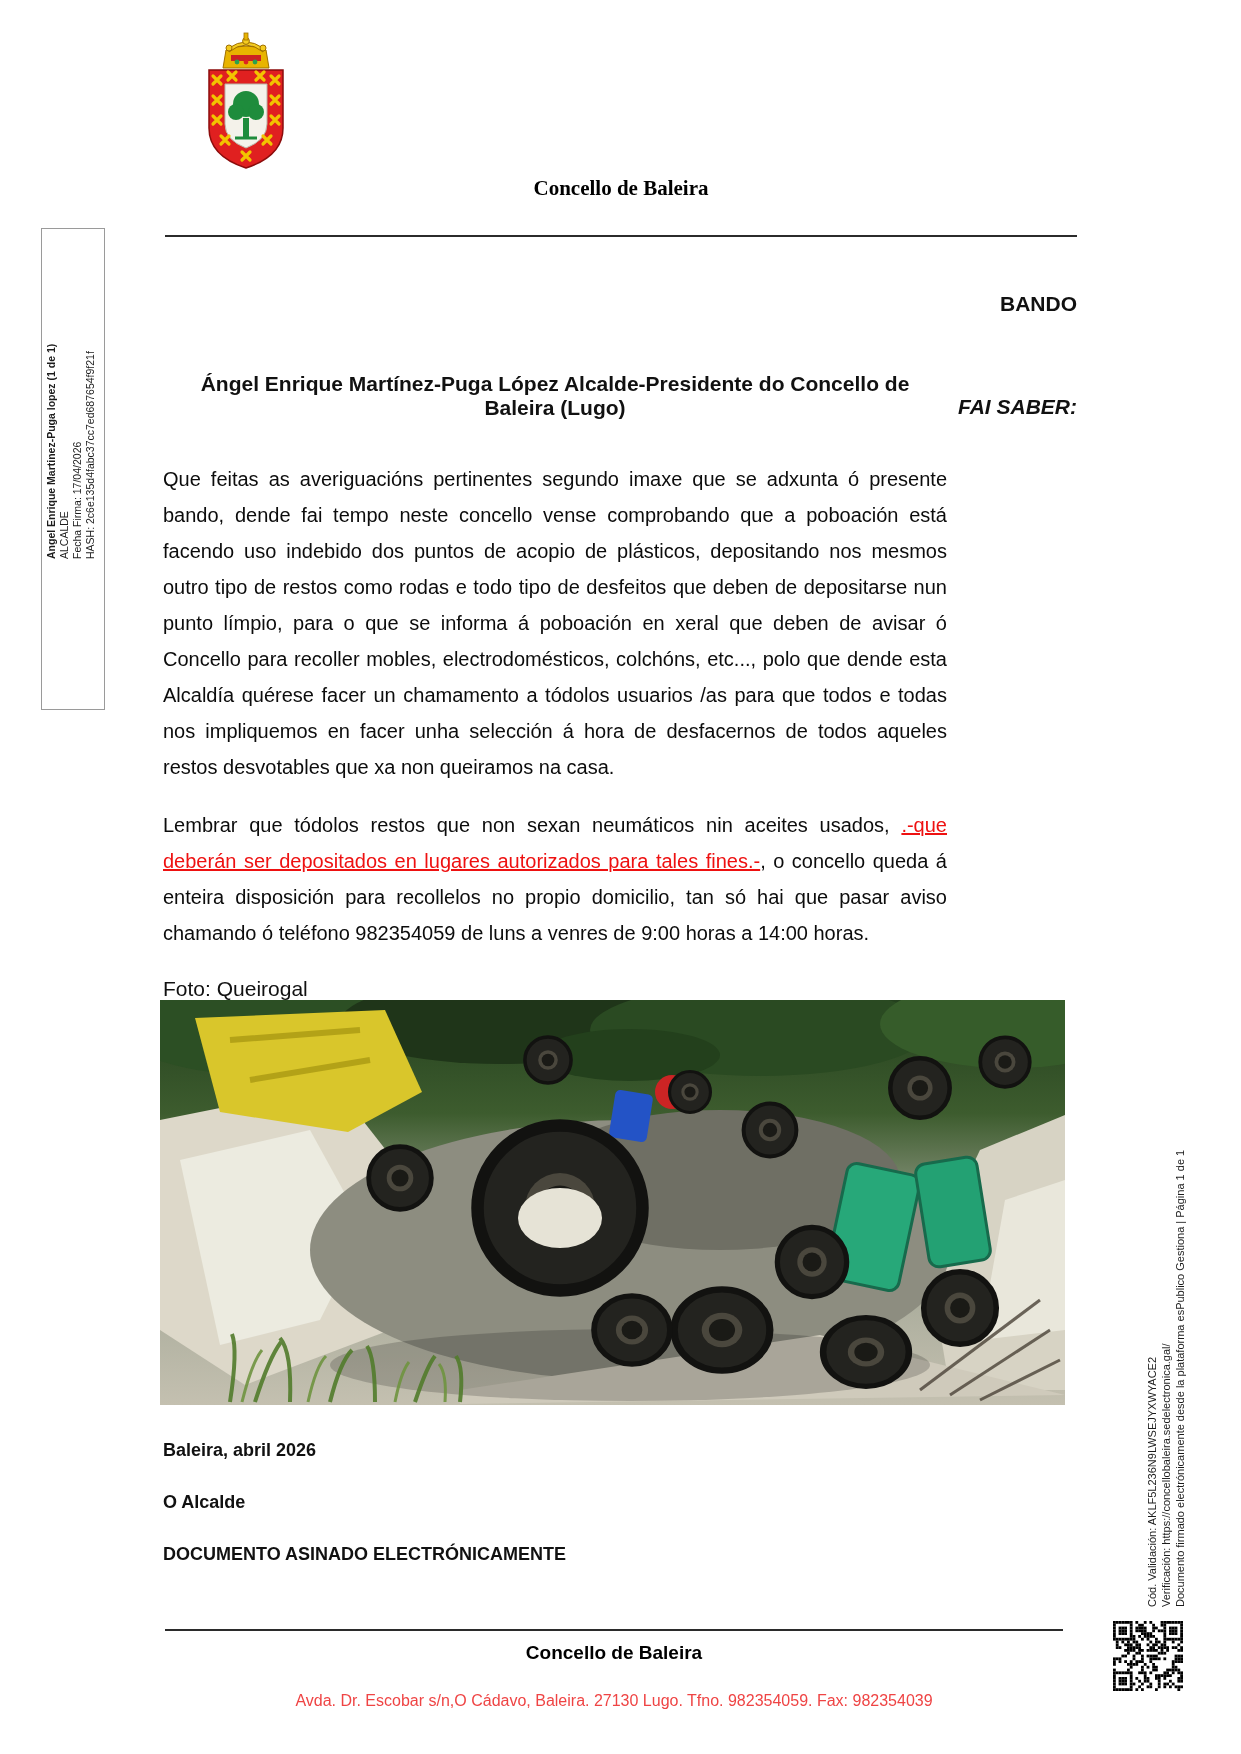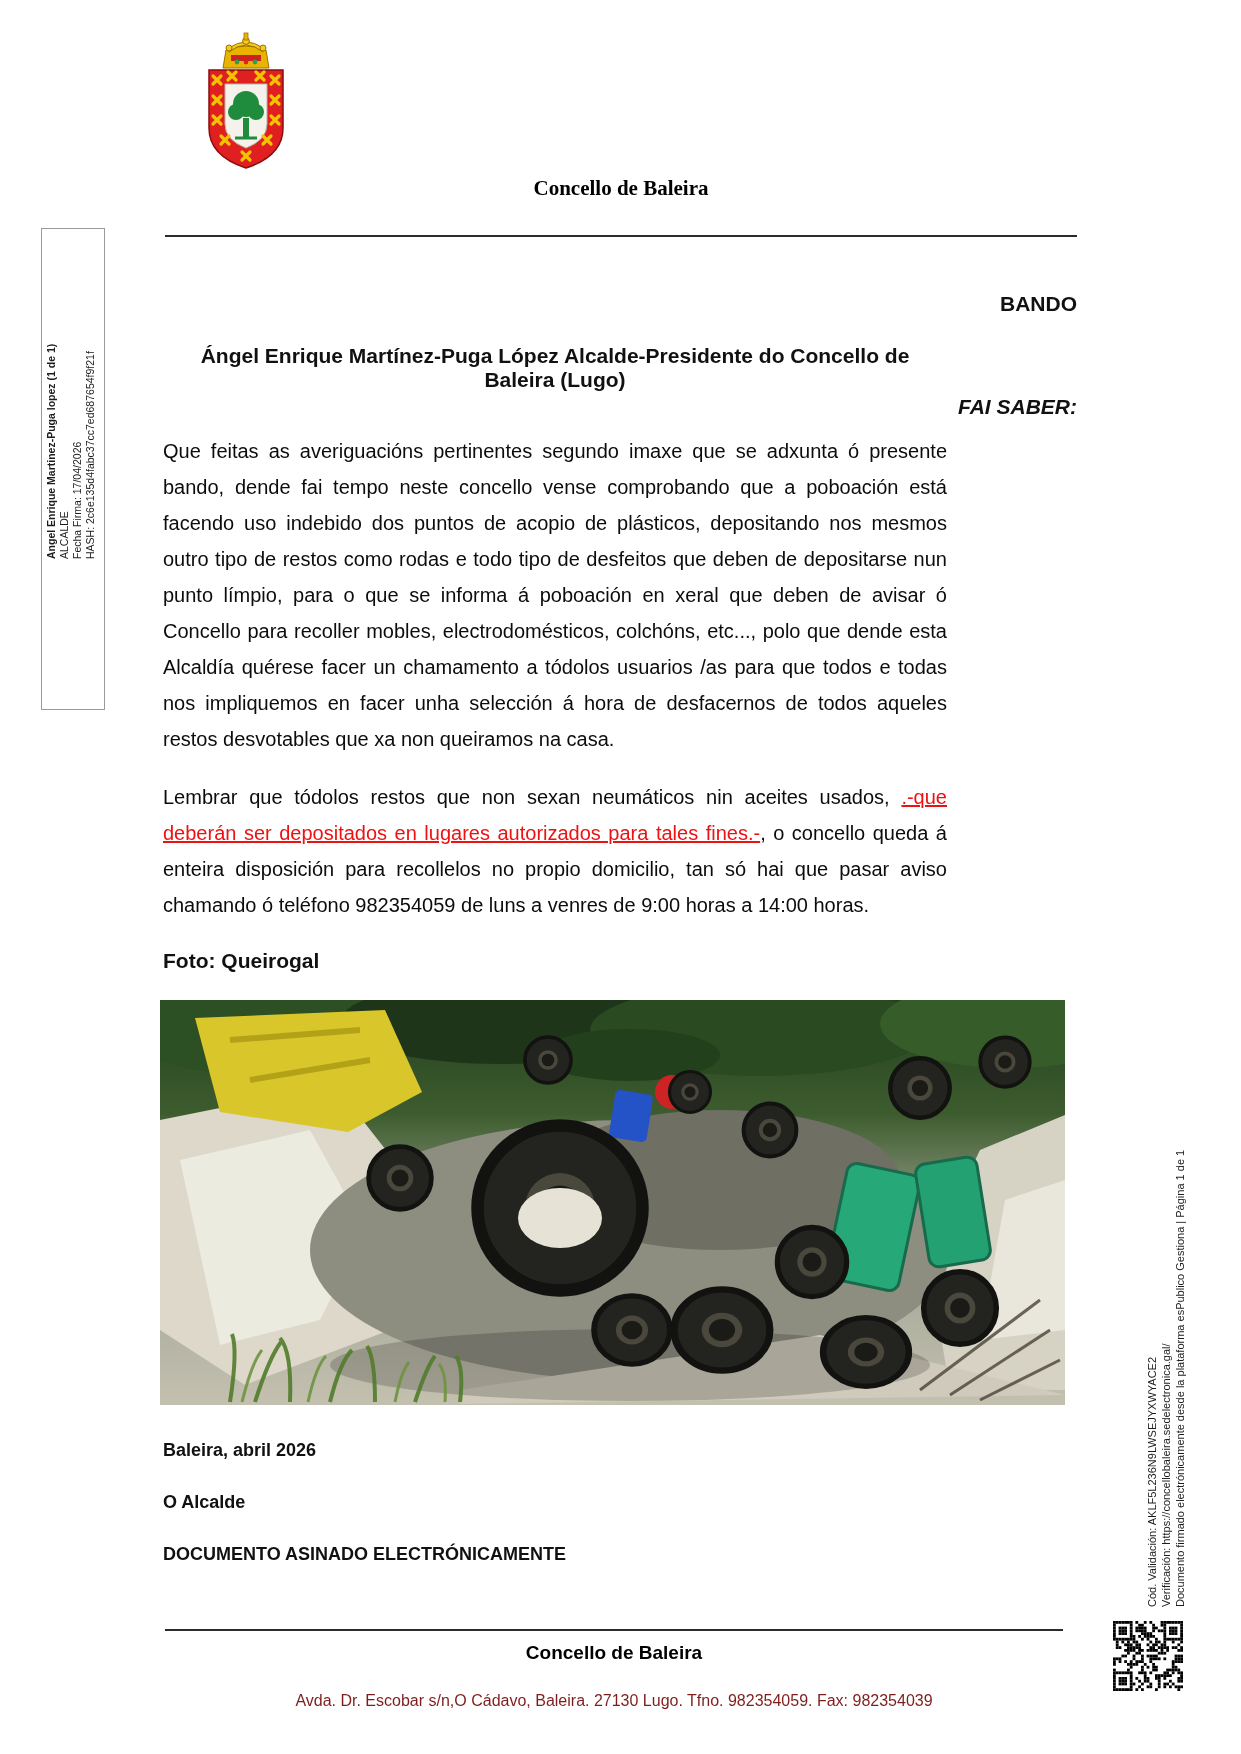--- a/index.html
+++ b/index.html
@@ -7,29 +7,29 @@
         font-family:"Liberation Sans",sans-serif;color:#111;}
   
   .arms{position:absolute;left:205px;top:28px;width:82px;height:142px;}
   .hdr-title{position:absolute;left:165px;top:176px;width:912px;text-align:center;
              font-family:"Liberation Serif",serif;font-weight:bold;font-size:21px;color:#000;}
   .rule{position:absolute;height:2px;background:#2b2b2b;}
   .hdr-rule{left:165px;top:235px;width:912px;}
   .ftr-rule{left:165px;top:1629px;width:898px;}
   
   .center-wide{position:absolute;left:163px;width:914px;text-align:right;font-weight:bold;font-size:21px;}
-  .bodycol{position:absolute;left:163px;width:784px;}
+  .bodycol{position:absolute;left:163px;width:784px;margin-top:28px;}
   .t-bando{top:292px;}
   .t-fai{top:395px;font-style:italic;}
   .author{top:344px;text-align:center;font-weight:bold;font-size:21px;}
   .para{font-weight:normal;font-size:20px;line-height:36px;text-align:justify;color:#0c0c0c;}
   .p1{top:433px;}
   .p2{top:779px;}
   .red-seg{color:#ee1111;text-decoration:underline;text-decoration-color:#ee1111;text-decoration-thickness:2px;}
-  .foto-cap{top:949px;font-weight:bold;font-size:21px;}
+  .foto-cap{top:949px;font-weight:normal;font-size:21px;}
   .line-b{position:absolute;left:163px;font-weight:bold;font-size:18px;}
   .d1{top:1440px;} .d2{top:1492px;} .d3{top:1544px;}
   
   .photo{position:absolute;left:160px;top:1000px;width:905px;height:405px;}
   
   .sig-box{position:absolute;left:41px;top:228px;width:62px;height:480px;border:1px solid #9a9a9a;}
   .sig-rot{position:absolute;left:3px;top:0;width:330px;height:54px;
            transform-origin:0 0;transform:rotate(-90deg) translateX(-330px);
            font-size:10.5px;line-height:13px;color:#1c1c1c;white-space:nowrap;}
   .sig-rot .b{font-weight:bold;}
@@ -37,21 +37,21 @@
   .val-rot-wrap{position:absolute;left:1145px;top:1015px;width:44px;height:592px;}
   .val-rot{position:absolute;left:0;top:0;width:592px;height:44px;
            transform-origin:0 0;transform:rotate(-90deg) translateX(-592px);
            font-size:11px;line-height:14px;color:#1c1c1c;white-space:nowrap;}
   
   .qr{position:absolute;left:1113px;top:1621px;width:70px;height:70px;}
   
   .ftr-title{position:absolute;left:165px;top:1642px;width:898px;text-align:center;
              font-weight:bold;font-size:19px;color:#000;}
   .ftr-addr{position:absolute;left:165px;top:1692px;width:898px;text-align:center;
-            font-size:16px;color:#7f1d1d;}
+            font-size:16px;color:#ef4444;}
 </style>
 </head>
 <body>
 
 <div class="page">
 
   <svg class="arms" viewBox="0 0 82 142" xmlns="http://www.w3.org/2000/svg">
     <defs>
       <g id="sx">
         <path d="M-4,-4 L4,4 M-4,4 L4,-4" stroke="#f2c400" stroke-width="3.2" stroke-linecap="round"></path>

